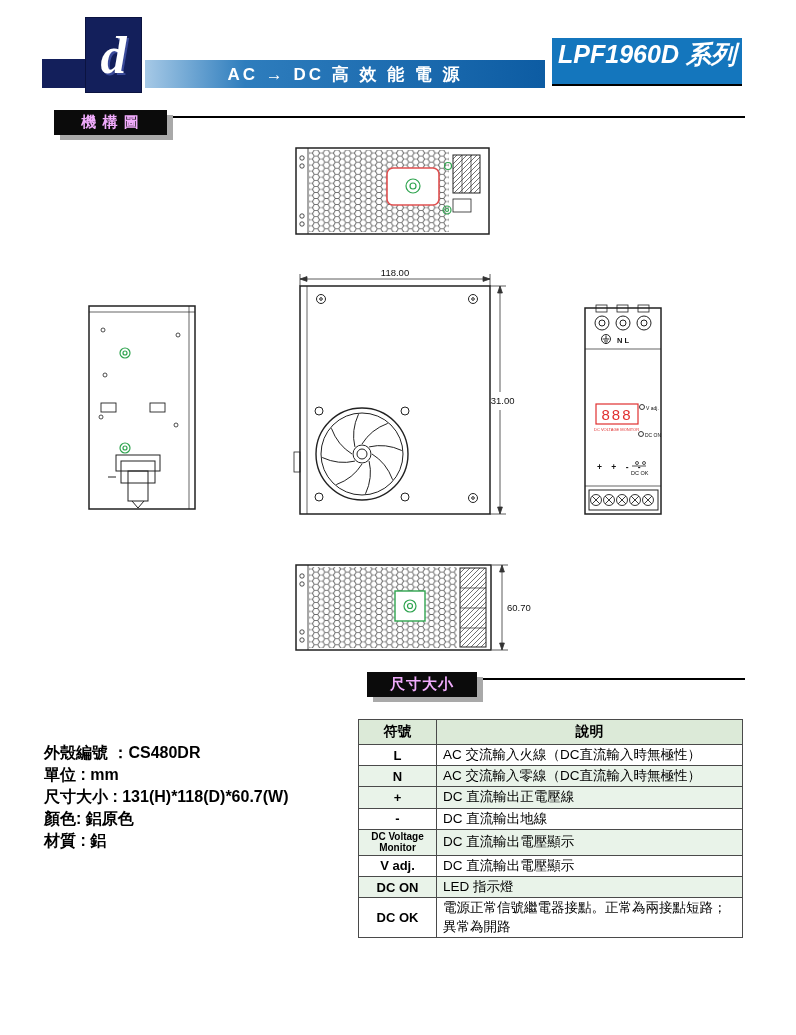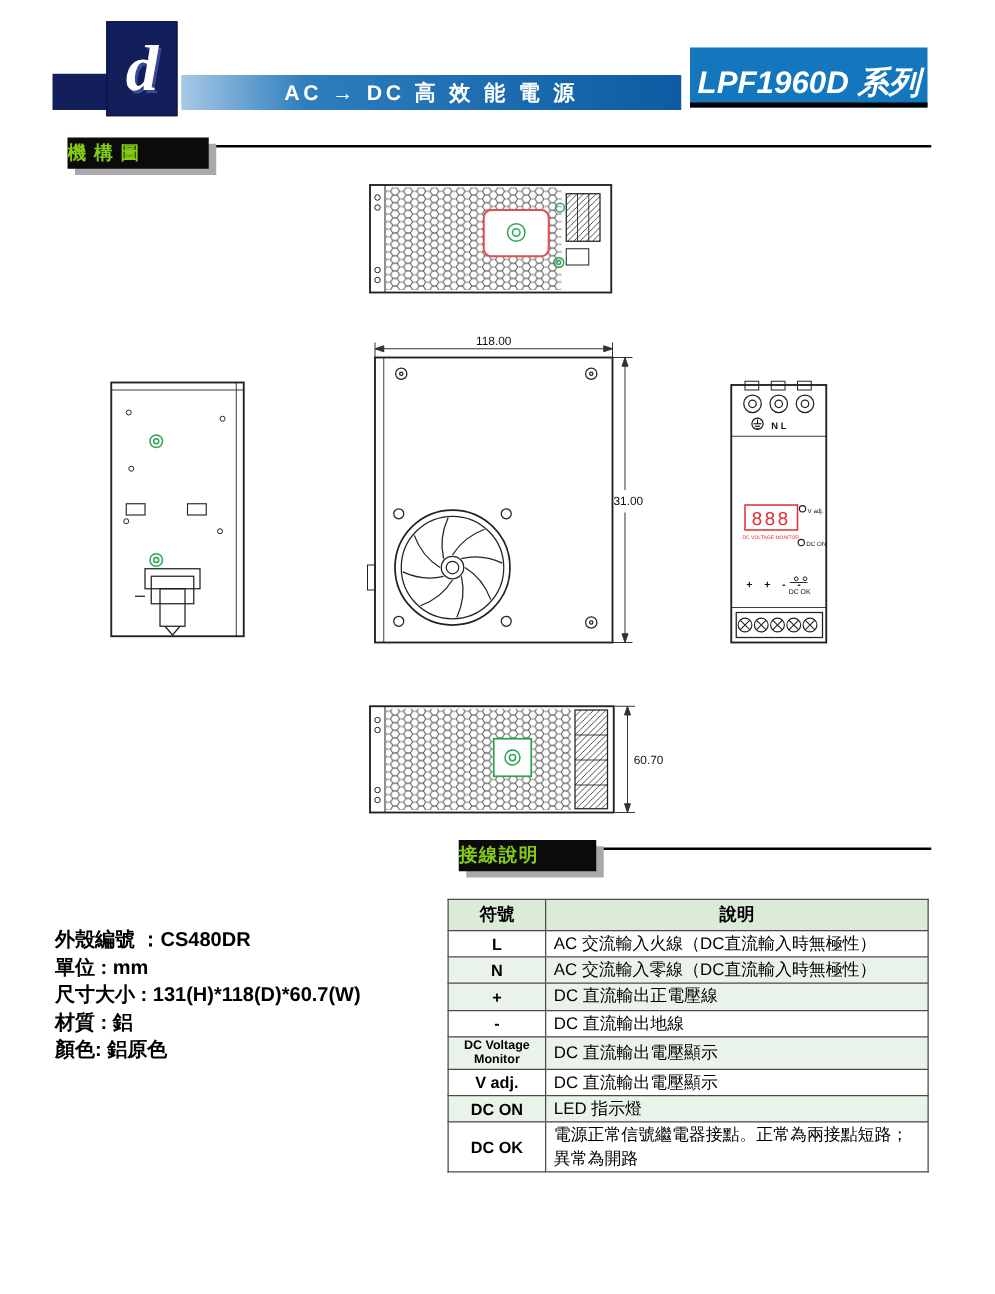--- a/index.html
+++ b/index.html
@@ -14,28 +14,28 @@
   .navy-chip { left:42px; top:59px; width:46px; height:29px; background:#131f5b; }
   .logo-box { left:85px; top:17px; width:57px; height:76px; background:#131f5b; color:#fff;
               display:flex; align-items:center; justify-content:center;
               font-family:"Liberation Serif", serif; font-style:italic; font-weight:bold; font-size:52px;
               text-shadow:2px 2px 0 #3a4a9a; border:1px solid #0b1340; }
   .blue-bar { left:145px; top:60px; width:400px; height:28px;
               background:linear-gradient(90deg,#a6c9e6 0%, #2e7dbd 25%, #0d5ca3 100%);
               display:flex; align-items:center; justify-content:center;
               color:#fff; font-weight:bold; font-size:17px; letter-spacing:3px; }
   .series-box { left:552px; top:38px; width:190px; height:48px; background:#1476bd;
-                border-bottom:4px solid #000000;
-                display:flex; align-items:flex-end; justify-content:center;
+                border-bottom:2px solid #000000;
+                display:flex; align-items:flex-start; justify-content:center;
                 color:#fff; font-weight:bold; font-style:italic; font-size:25px; }
 
   
   .section-shadow { background:#a9a9a9; }
-  .section-label { background:#0b0b0b; color:#84cc16; font-weight:bold; font-size:15px;
-                   display:flex; align-items:center; justify-content:flex-start; letter-spacing:1px; z-index:2; }
+  .section-label { background:#0b0b0b; color:#f0abfc; font-weight:bold; font-size:15px;
+                   display:flex; align-items:center; justify-content:center; letter-spacing:1px; z-index:2; }
   .hline { background:#000; height:2px; }
 
   
   .specs { left:44px; top:742px; font-size:16px; font-weight:bold; color:#000; line-height:22px; }
 
   
   .wiring-table { position:absolute; left:358px; top:719px; border-collapse:collapse; color:#000; background:#fff; }
   .wiring-table th, .wiring-table td { border:1px solid #4a4a4a; }
   .wiring-table th { background:#dcead8; font-size:14px; padding:3px 4px; font-weight:bold; }
   .wiring-table td.sym { width:78px; text-align:center; font-weight:bold; font-size:13px; padding:1px 2px; }
@@ -274,29 +274,29 @@
       <line x1="207" y1="2" x2="207" y2="87"></line>
       <path d="M207,2 l-2.4,7 h4.8 z"></path>
         <path d="M207,87 l-2.4,-7 h4.8 z"></path>
     </g>
     <text x="212" y="48" font-size="9.5" fill="#111">60.70</text>
   </svg>
 
   <div class="abs hline" style="left:478px; top:678px; width:267px;"></div>
   <div class="abs section-shadow" style="left:373px; top:677px; width:110px; height:25px;"></div>
   <div class="abs section-label" style="left:367px; top:672px; width:110px; height:25px;">
-    <span>接線說明</span>
+    <span>尺寸大小</span>
   </div>
 
   <div class="abs specs">
     <div>外殼編號 ：CS480DR</div>
     <div>單位 : mm</div>
     <div>尺寸大小 : 131(H)*118(D)*60.7(W)</div>
+    <div>顏色: 鋁原色</div>
     <div>材質 : 鋁</div>
-    <div>顏色: 鋁原色</div>
   </div>
 
   <table class="wiring-table">
     <thead>
       <tr>
         <th>符號</th>
         <th>說明</th>
       </tr>
     </thead>
     <tbody>

